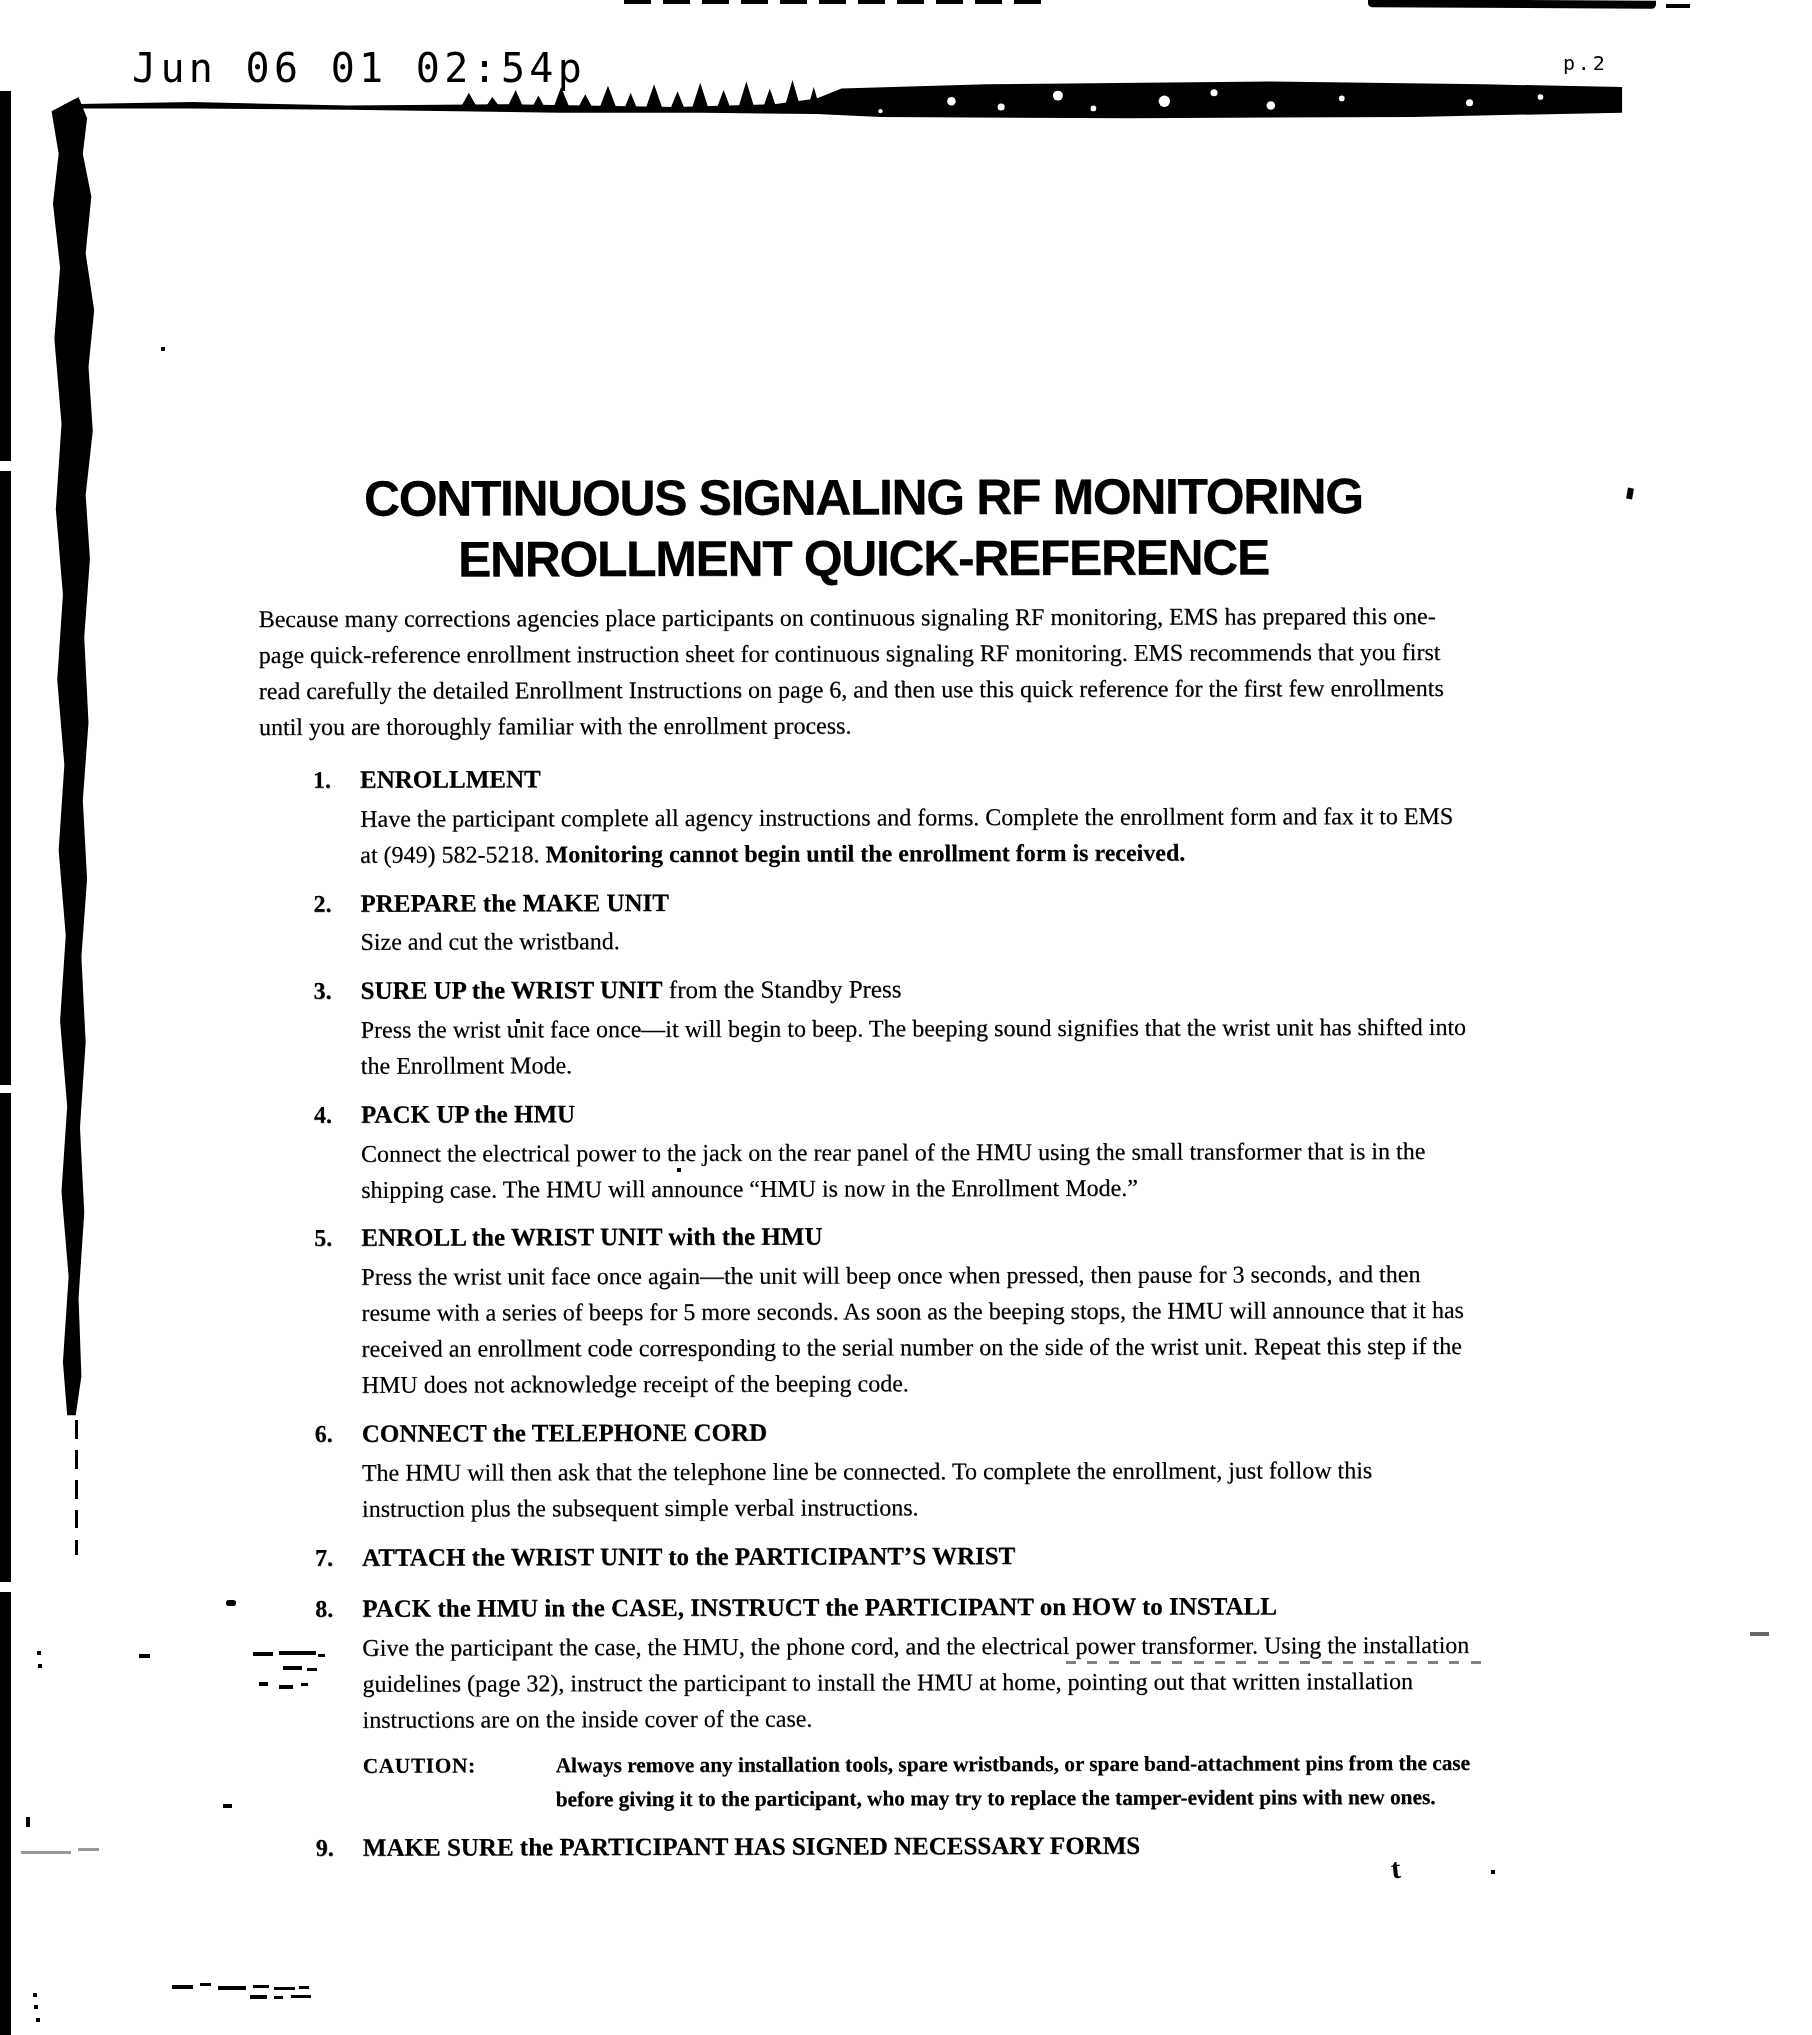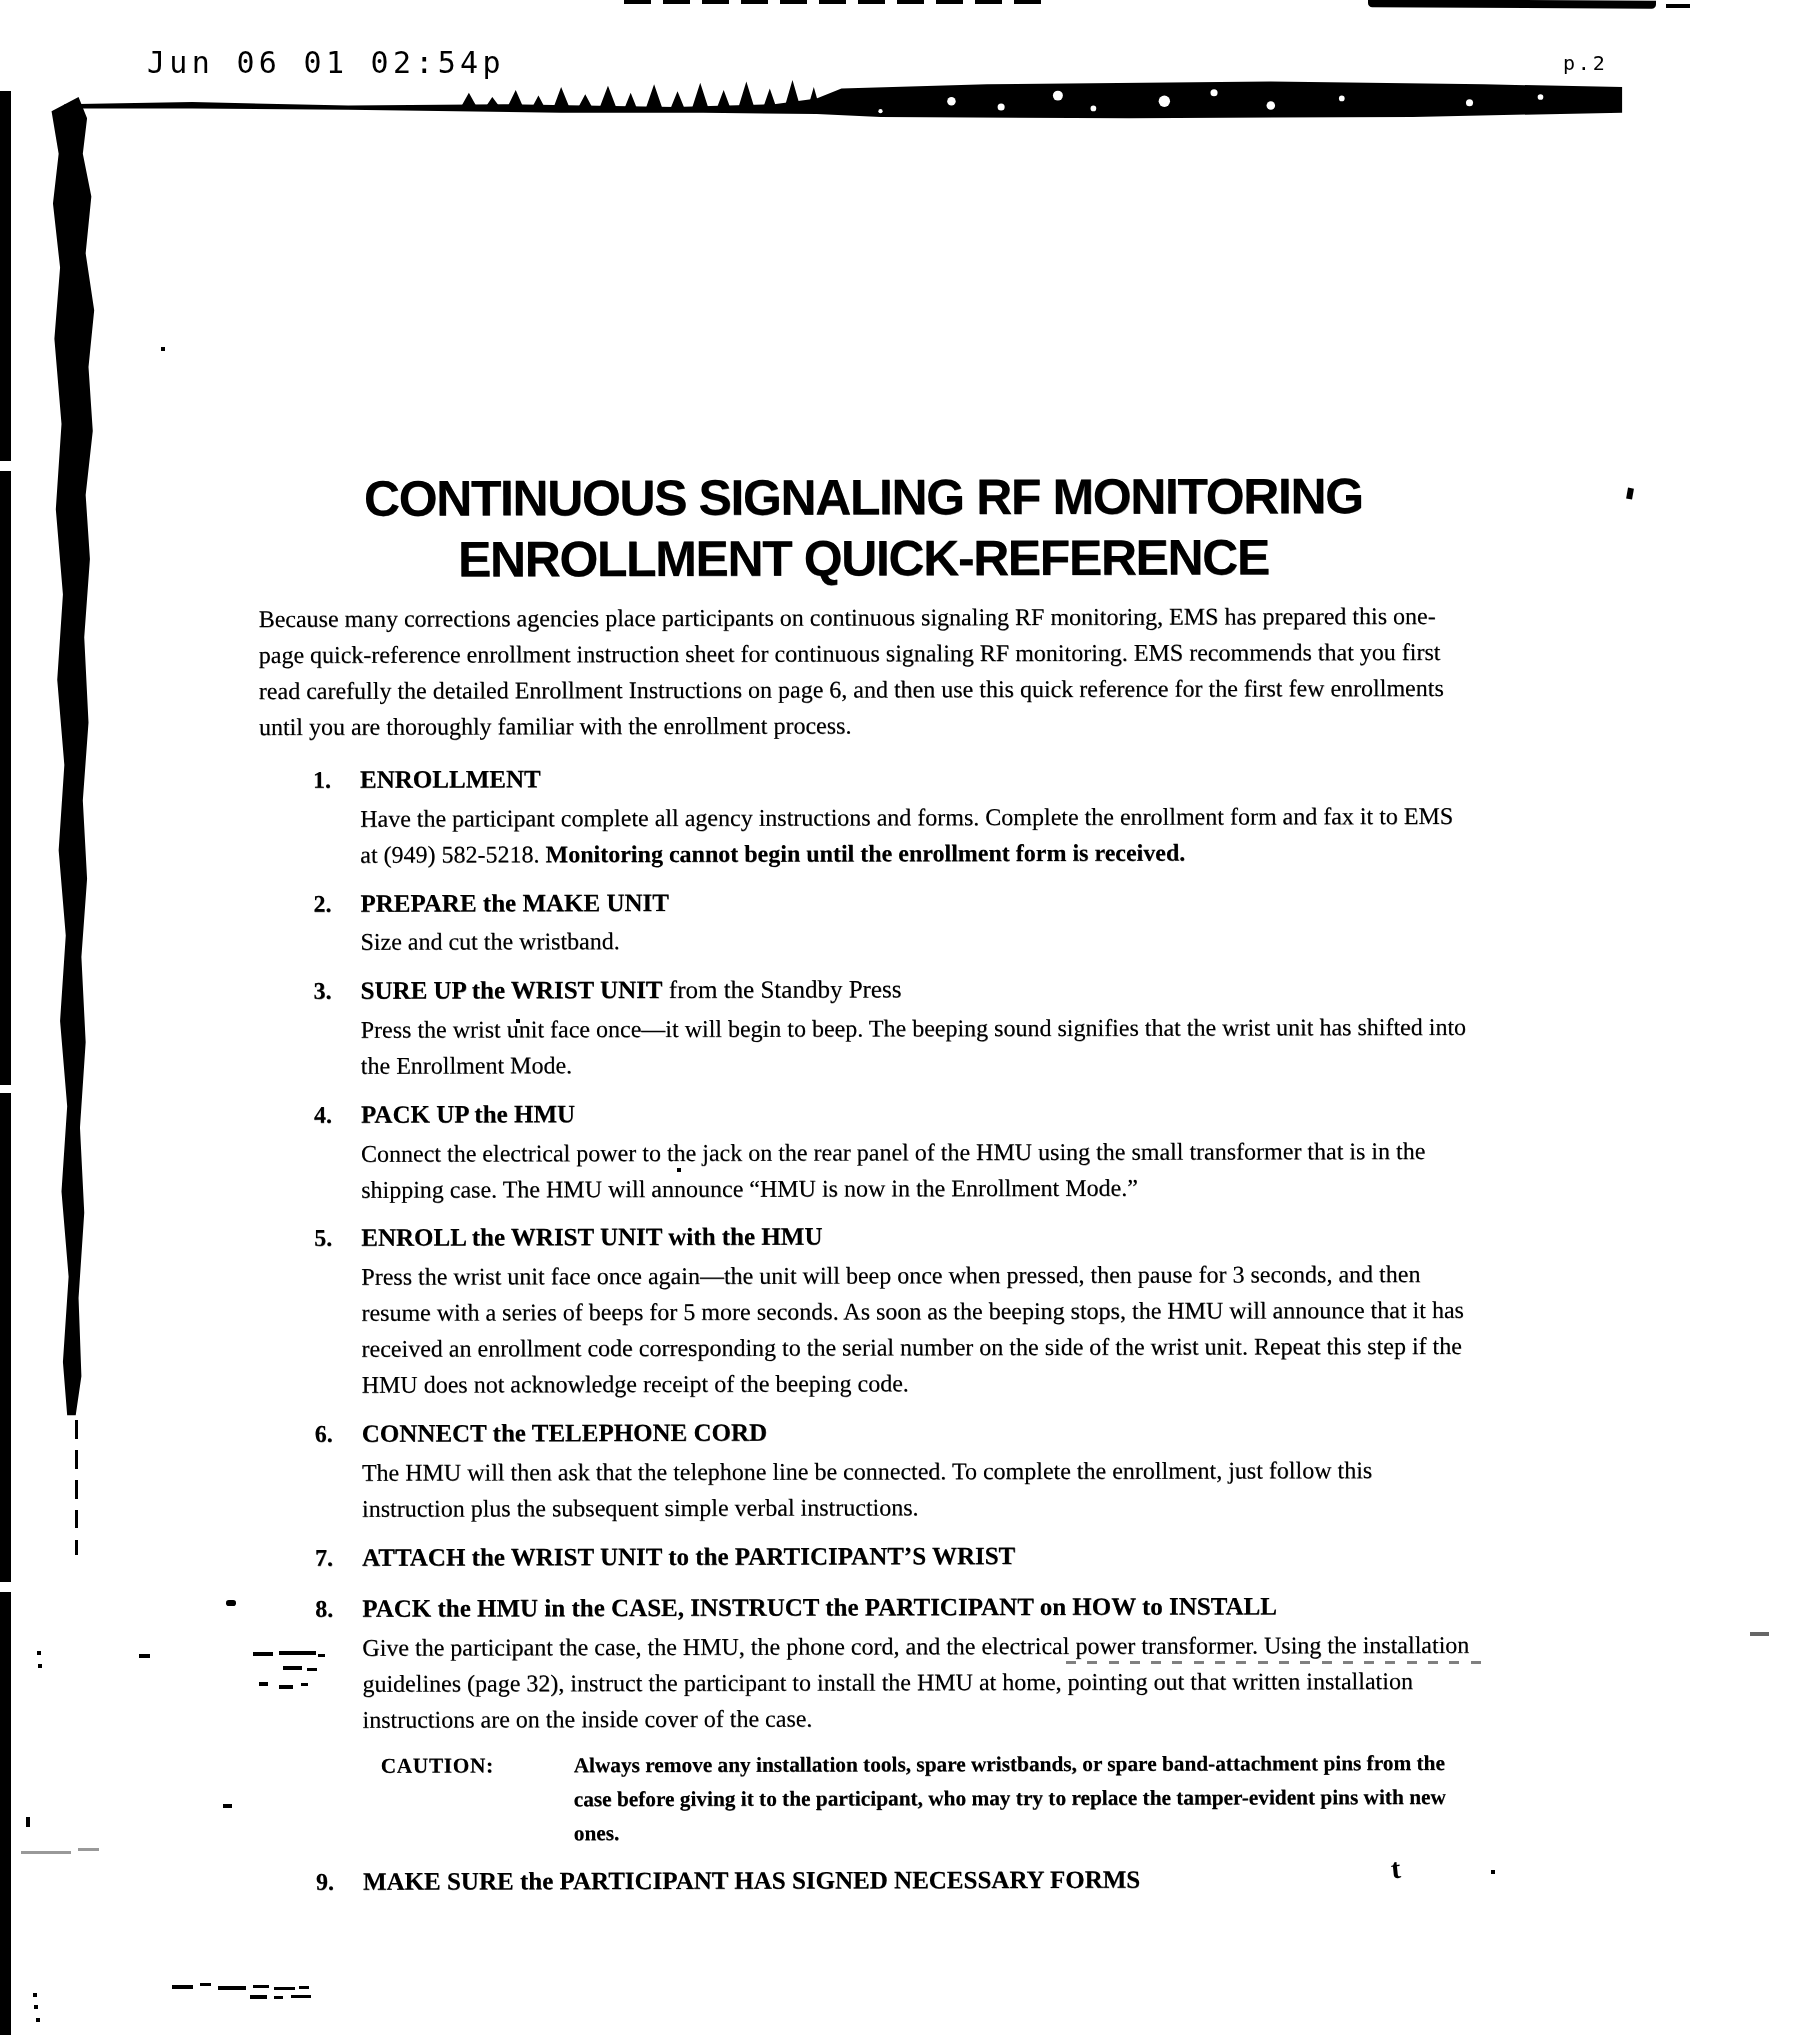--- a/index.html
+++ b/index.html
@@ -4,23 +4,23 @@
 <style>
   html,body{margin:0;padding:0;background:#e8e8e8;}
   .page{
     position:relative;width:1813px;height:2035px;background:#ffffff;
     overflow:hidden;color:#000;
     font-family:"Liberation Serif", serif;
     text-shadow:0.3px 0.4px 0 rgba(0,0,0,0.55);
   }
   
   .fax-ts{
-    position:absolute;left:147px;top:45px;
+    position:absolute;left:132px;top:45px;
     font-family:"DejaVu Sans Mono", monospace;
-    font-size:30px;letter-spacing:4.3px;text-shadow:none;
+    font-size:40px;letter-spacing:4.3px;text-shadow:none;
   }
   .fax-pg{
     position:absolute;left:1563px;top:51px;
     font-family:"DejaVu Sans Mono", monospace;
     font-size:20px;letter-spacing:2.8px;text-shadow:none;
   }
   
   .art{position:absolute;background:#000;text-shadow:none;}
   .left-edge{
     left:0;top:91px;width:11.4px;height:1944px;
@@ -61,21 +61,21 @@
   .intro{margin:10px 0 0 0;font-size:24px;line-height:36px;}
   .steps{margin-top:17px;padding-left:54px;}
   .step{display:flex;margin-bottom:12.8px;}
   .step-num{flex:none;width:47px;font-size:24px;line-height:36px;font-weight:bold;}
   .step-main{flex:1;min-width:0;}
   .step-heading{margin:0 0 2.8px 0;font-size:25px;line-height:36px;font-weight:normal;}
   .step-heading .b{font-weight:bold;}
   .step-body{margin:0;font-size:24px;line-height:36px;max-width:1109px;}
   .step-body .b{font-weight:bold;}
   .caution{display:flex;margin-top:11.4px;font-weight:bold;font-size:21.3px;line-height:34px;}
-  .caution-label{flex:none;width:193px;letter-spacing:0.7px;margin-left:18px;}
+  .caution-label{flex:none;width:193px;letter-spacing:0.7px;}
   .caution-text{flex:1;max-width:917px;}
 </style>
 </head>
 <body>
 
 <div class="page">
 
   <div aria-hidden="true">
     <div class="art left-edge"></div>
 

